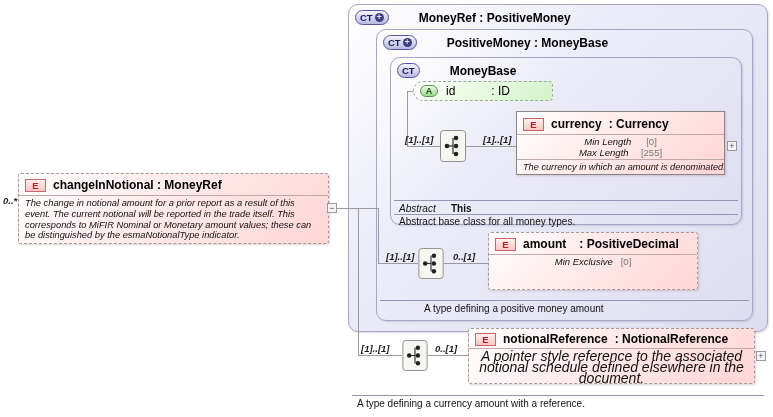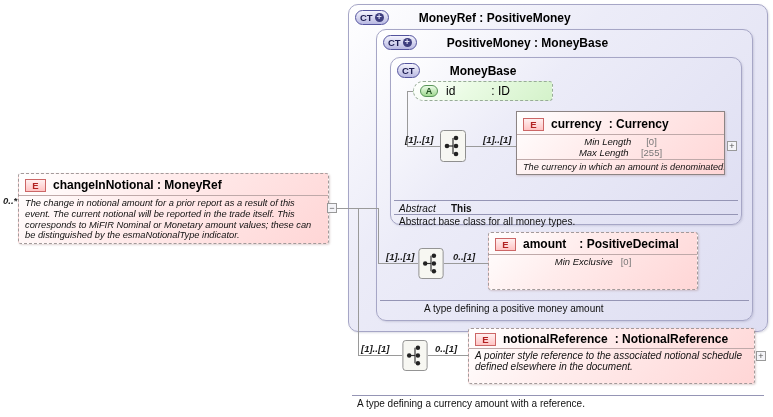--- a/index.html
+++ b/index.html
@@ -223,17 +223,17 @@
       </div>
     </div>
   </div>
 
   <div class="pink-box dashed" style="left:468px; top:328px; width:287px; height:56px;">
     <div class="el-head" style="padding-top:3px; padding-bottom:2px;">
       <span class="e-badge">E</span>
       <span class="el-name">notionalReference</span>
       <span class="el-type">: NotionalReference</span>
     </div>
-    <div class="el-annot" style="font-size:10px;">A pointer style reference to the associated notional schedule defined elsewhere in the document.</div>
+    <div class="el-annot" style="font-size:14px;text-align:center;">A pointer style reference to the associated notional schedule defined elsewhere in the document.</div>
   </div>
   <div class="handle" style="left:756px; top:351px;">+</div>
 
 </div>
 
 </body></html>

